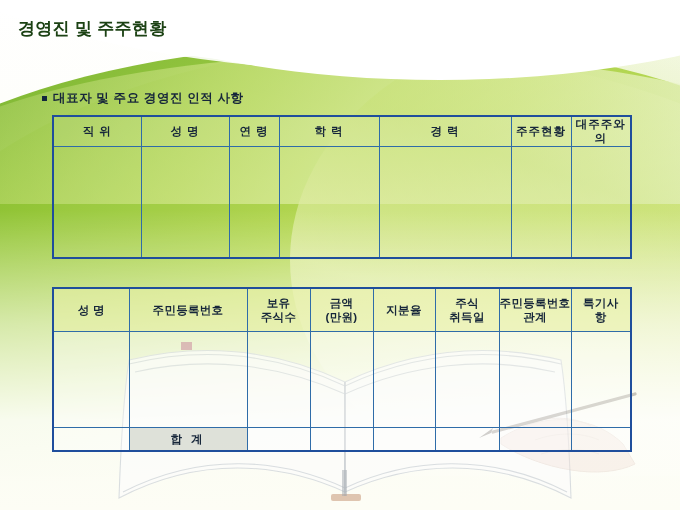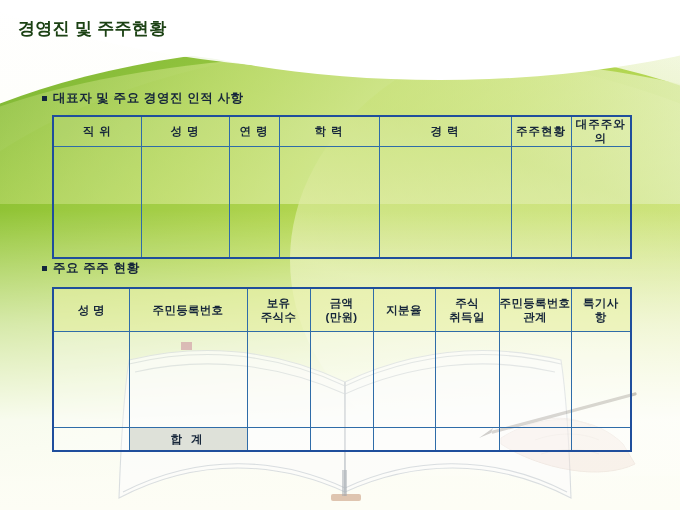--- a/index.html
+++ b/index.html
@@ -184,24 +184,20 @@
         <td class="body"></td>
         <td class="body"></td>
         <td class="body"></td>
         <td class="body"></td>
         <td class="body"></td>
         <td class="body"></td>
       </tr>
     </tbody>
   </table>
 
-  <div class="bullet" id="bullet2">
-    <span class="sq"></span>
-    <span class="tx">주요 주주 현황</span>
-  </div>
 
   <table class="tbl" id="tbl2">
     <colgroup>
       <col style="width:76px">
         <col style="width:118px">
         <col style="width:63px">
         <col style="width:63px">
       <col style="width:62px">
         <col style="width:64px">
         <col style="width:72px">

